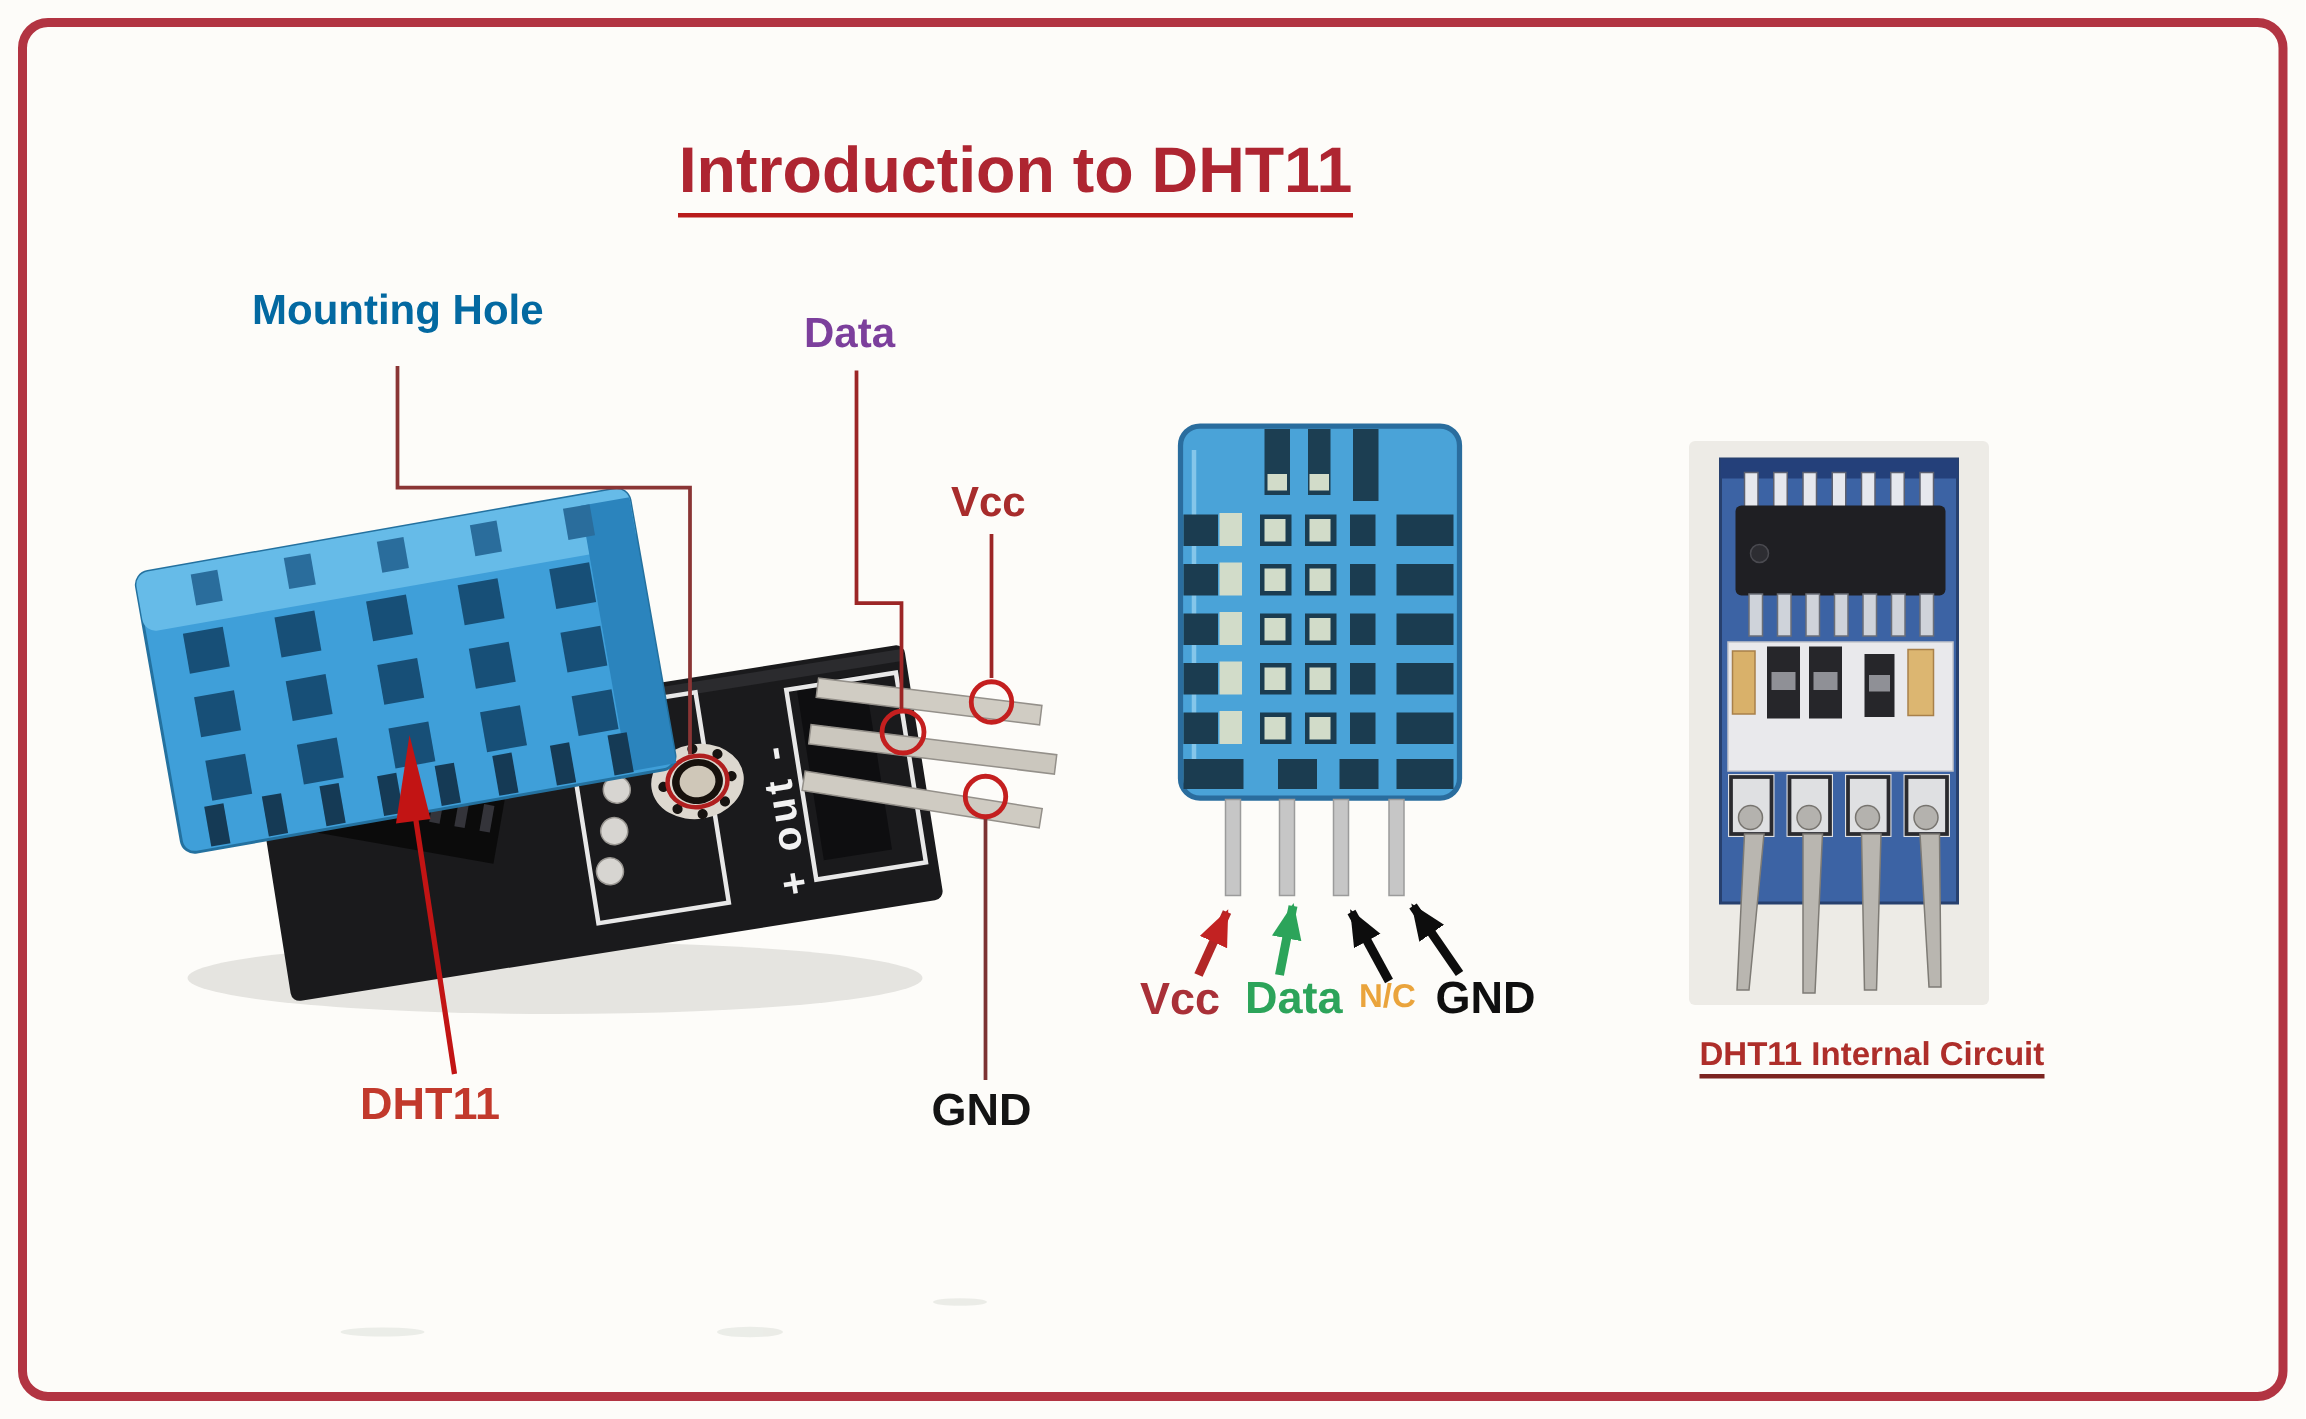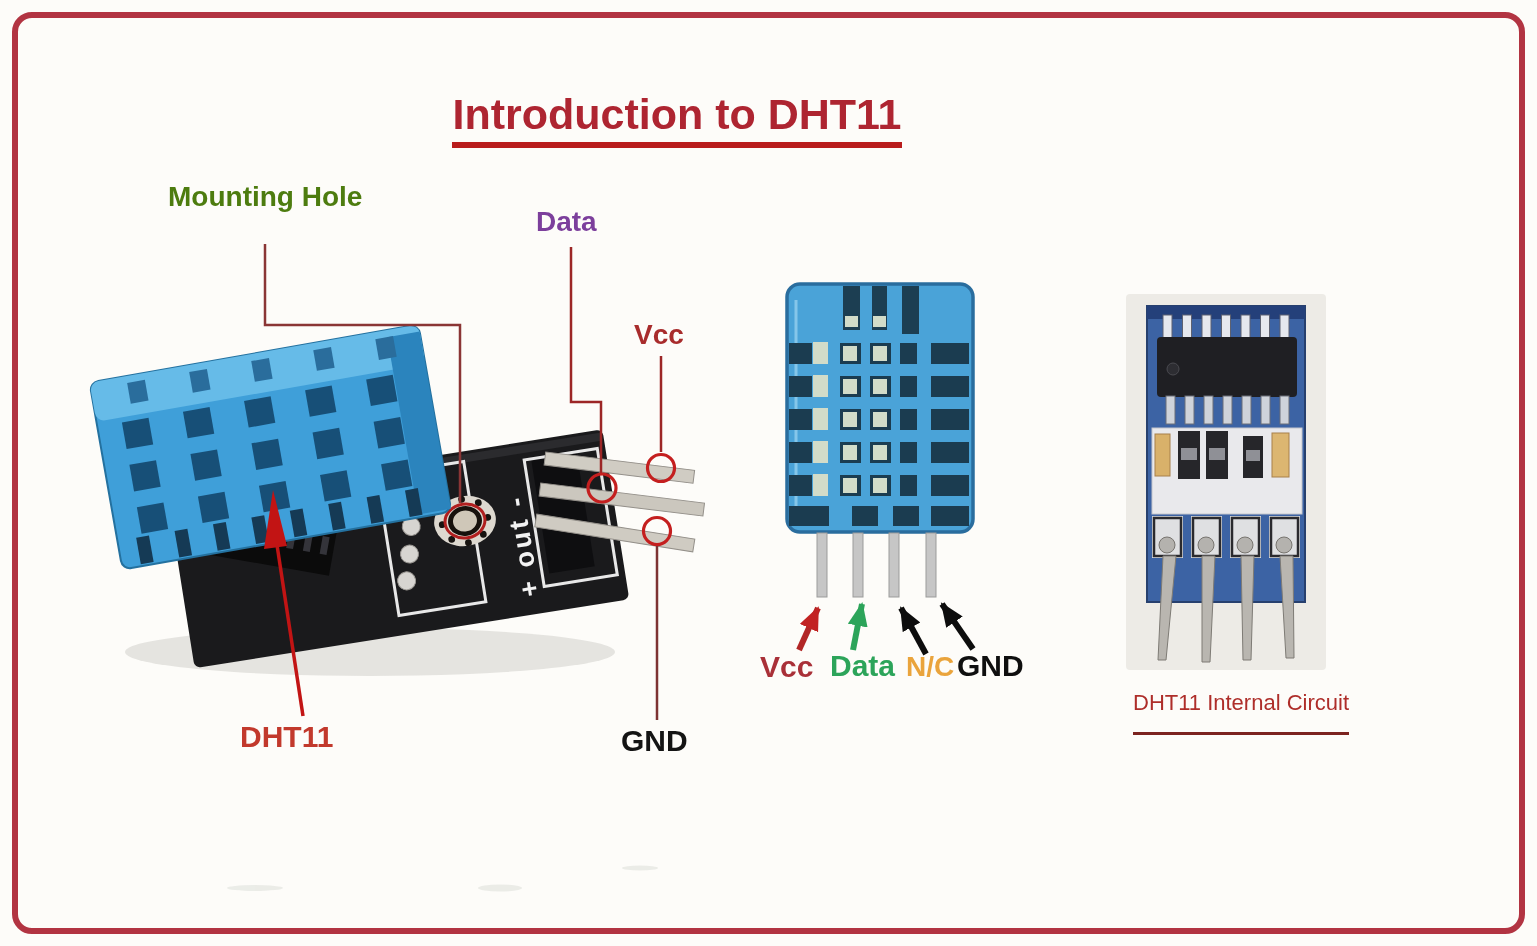--- a/index.html
+++ b/index.html
@@ -9,35 +9,35 @@
   }
   .frame{
     position:absolute;left:12px;top:12px;right:12px;bottom:12px;
     border:6px solid #b23442;border-radius:20px;pointer-events:none;
   }
   .title{
     position:absolute;left:447px;top:90px;width:460px;text-align:center;
   }
   .title span{
     display:inline-block;color:#ae2531;font-size:43px;font-weight:bold;
-    border-bottom:6px solid #b91c1c;padding-bottom:3px;letter-spacing:0px;
+    border-bottom:3px solid #b91c1c;padding-bottom:3px;letter-spacing:0px;
   }
   .lbl{position:absolute;font-weight:bold;white-space:nowrap;}
-  .lbl-mounting{left:168px;top:181px;font-size:28px;color:#4d7c0f;}
+  .lbl-mounting{left:168px;top:191px;font-size:28px;color:#0369a1;}
   .lbl-data-left{left:536px;top:206px;font-size:28px;color:#7c3f9c;}
   .lbl-vcc-left{left:634px;top:319px;font-size:28px;color:#a82c2c;}
   .lbl-gnd-left{left:621px;top:724px;font-size:30px;color:#141414;}
   .lbl-dht11{left:240px;top:720px;font-size:30px;color:#c2392c;}
   .lbl-vcc-mid{left:760px;top:650px;font-size:30px;color:#a93038;}
   .lbl-data-mid{left:830px;top:649px;font-size:30px;color:#2ca45a;}
-  .lbl-nc-mid{left:906px;top:651px;font-size:28px;color:#eaa43c;}
+  .lbl-nc-mid{left:906px;top:651px;font-size:22px;color:#eaa43c;}
   .lbl-gnd-mid{left:957px;top:649px;font-size:30px;color:#0f0f0f;}
   .caption{
-    position:absolute;left:1133px;top:690px;font-size:22px;font-weight:normal;
-    color:#ae2e2a;border-bottom:3px solid #7c2420;padding-bottom:16px;
+    position:absolute;left:1133px;top:690px;font-size:22px;font-weight:bold;
+    color:#ae2e2a;border-bottom:3px solid #7c2420;padding-bottom:0;
   }
   svg.art{position:absolute;left:0;top:0;}
 </style>
 </head>
 <body>
 
 <div class="stage">
 
   <svg class="art" width="1537" height="946" viewBox="0 0 1537 946">
     <defs>

